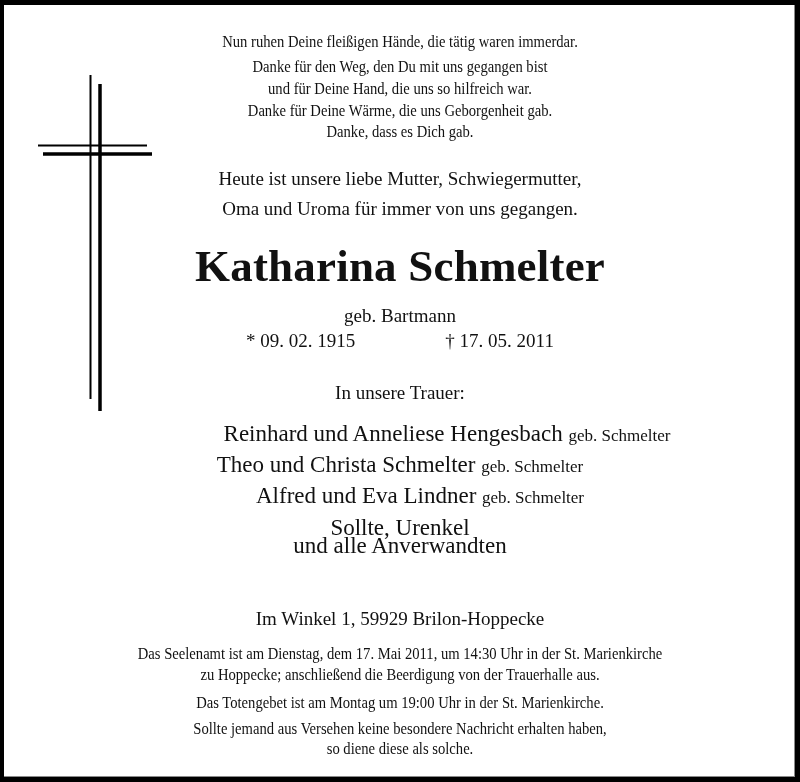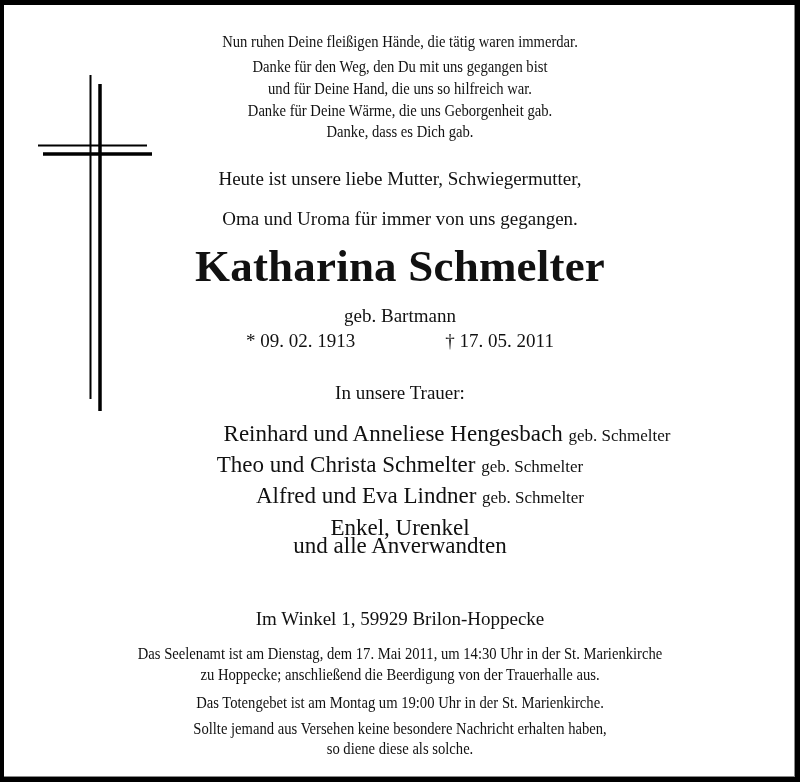--- a/index.html
+++ b/index.html
@@ -61,43 +61,43 @@
   <line x1="43" y1="154" x2="152" y2="154" stroke="#000" stroke-width="3.5"></line>
 </svg>
 
 <div class="line condensed" style="top:33px;">Nun ruhen Deine fleißigen Hände, die tätig waren immerdar.</div>
 <div class="line condensed" style="top:58px;">Danke für den Weg, den Du mit uns gegangen bist</div>
 <div class="line condensed" style="top:80px;">und für Deine Hand, die uns so hilfreich war.</div>
 <div class="line condensed" style="top:102px;">Danke für Deine Wärme, die uns Geborgenheit gab.</div>
 <div class="line condensed" style="top:123px;">Danke, dass es Dich gab.</div>
 
 <div class="line mid" style="top:169px;">Heute ist unsere liebe Mutter, Schwiegermutter,</div>
-<div class="line mid" style="top:209px;">Oma und Uroma für immer von uns gegangen.</div>
+<div class="line mid" style="top:199px;">Oma und Uroma für immer von uns gegangen.</div>
 
 <div class="line name" style="top:244px;">Katharina Schmelter</div>
 <div class="line mid" style="top:306px;">geb. Bartmann</div>
 <div class="line mid dates" style="top:331px;">
-  <span class="born">* 09. 02. 1913</span><span class="died">† 17. 05. 2011</span>
+  <span class="born">* 09. 02. 1915</span><span class="died">† 17. 05. 2011</span>
 </div>
 
 <div class="line mid" style="top:383px;">In unsere Trauer:</div>
 
 <div class="line family" style="top:422px;margin-left:47px;">
   <span>Reinhard und Anneliese Hengesbach</span>
   <span class="small">geb. Schmelter</span>
 </div>
 <div class="line family" style="top:453px;">
   <span>Theo und Christa Schmelter</span>
   <span class="small">geb. Schmelter</span>
 </div>
 <div class="line family" style="top:484px;margin-left:20px;">
   <span>Alfred und Eva Lindner</span>
   <span class="small">geb. Schmelter</span>
 </div>
-<div class="line family" style="top:516px;">Enkel, Urenkel</div>
+<div class="line family" style="top:516px;">Sollte, Urenkel</div>
 <div class="line family" style="top:534px;">und alle Anverwandten</div>
 
 <div class="line mid" style="top:597px;margin-top:12px;">Im Winkel 1, 59929 Brilon-Hoppecke</div>
 
 <div class="line condensed" style="top:645px;">Das Seelenamt ist am Dienstag, dem 17. Mai 2011, um 14:30  Uhr in der St. Marienkirche</div>
 <div class="line condensed" style="top:666px;">zu Hoppecke; anschließend die Beerdigung von der Trauerhalle aus.</div>
 <div class="line condensed" style="top:694px;">Das Totengebet ist am Montag um 19:00 Uhr in der St. Marienkirche.</div>
 <div class="line condensed" style="top:720px;">Sollte jemand aus Versehen keine besondere Nachricht erhalten haben,</div>
 <div class="line condensed" style="top:740px;">so diene diese als solche.</div>
 

